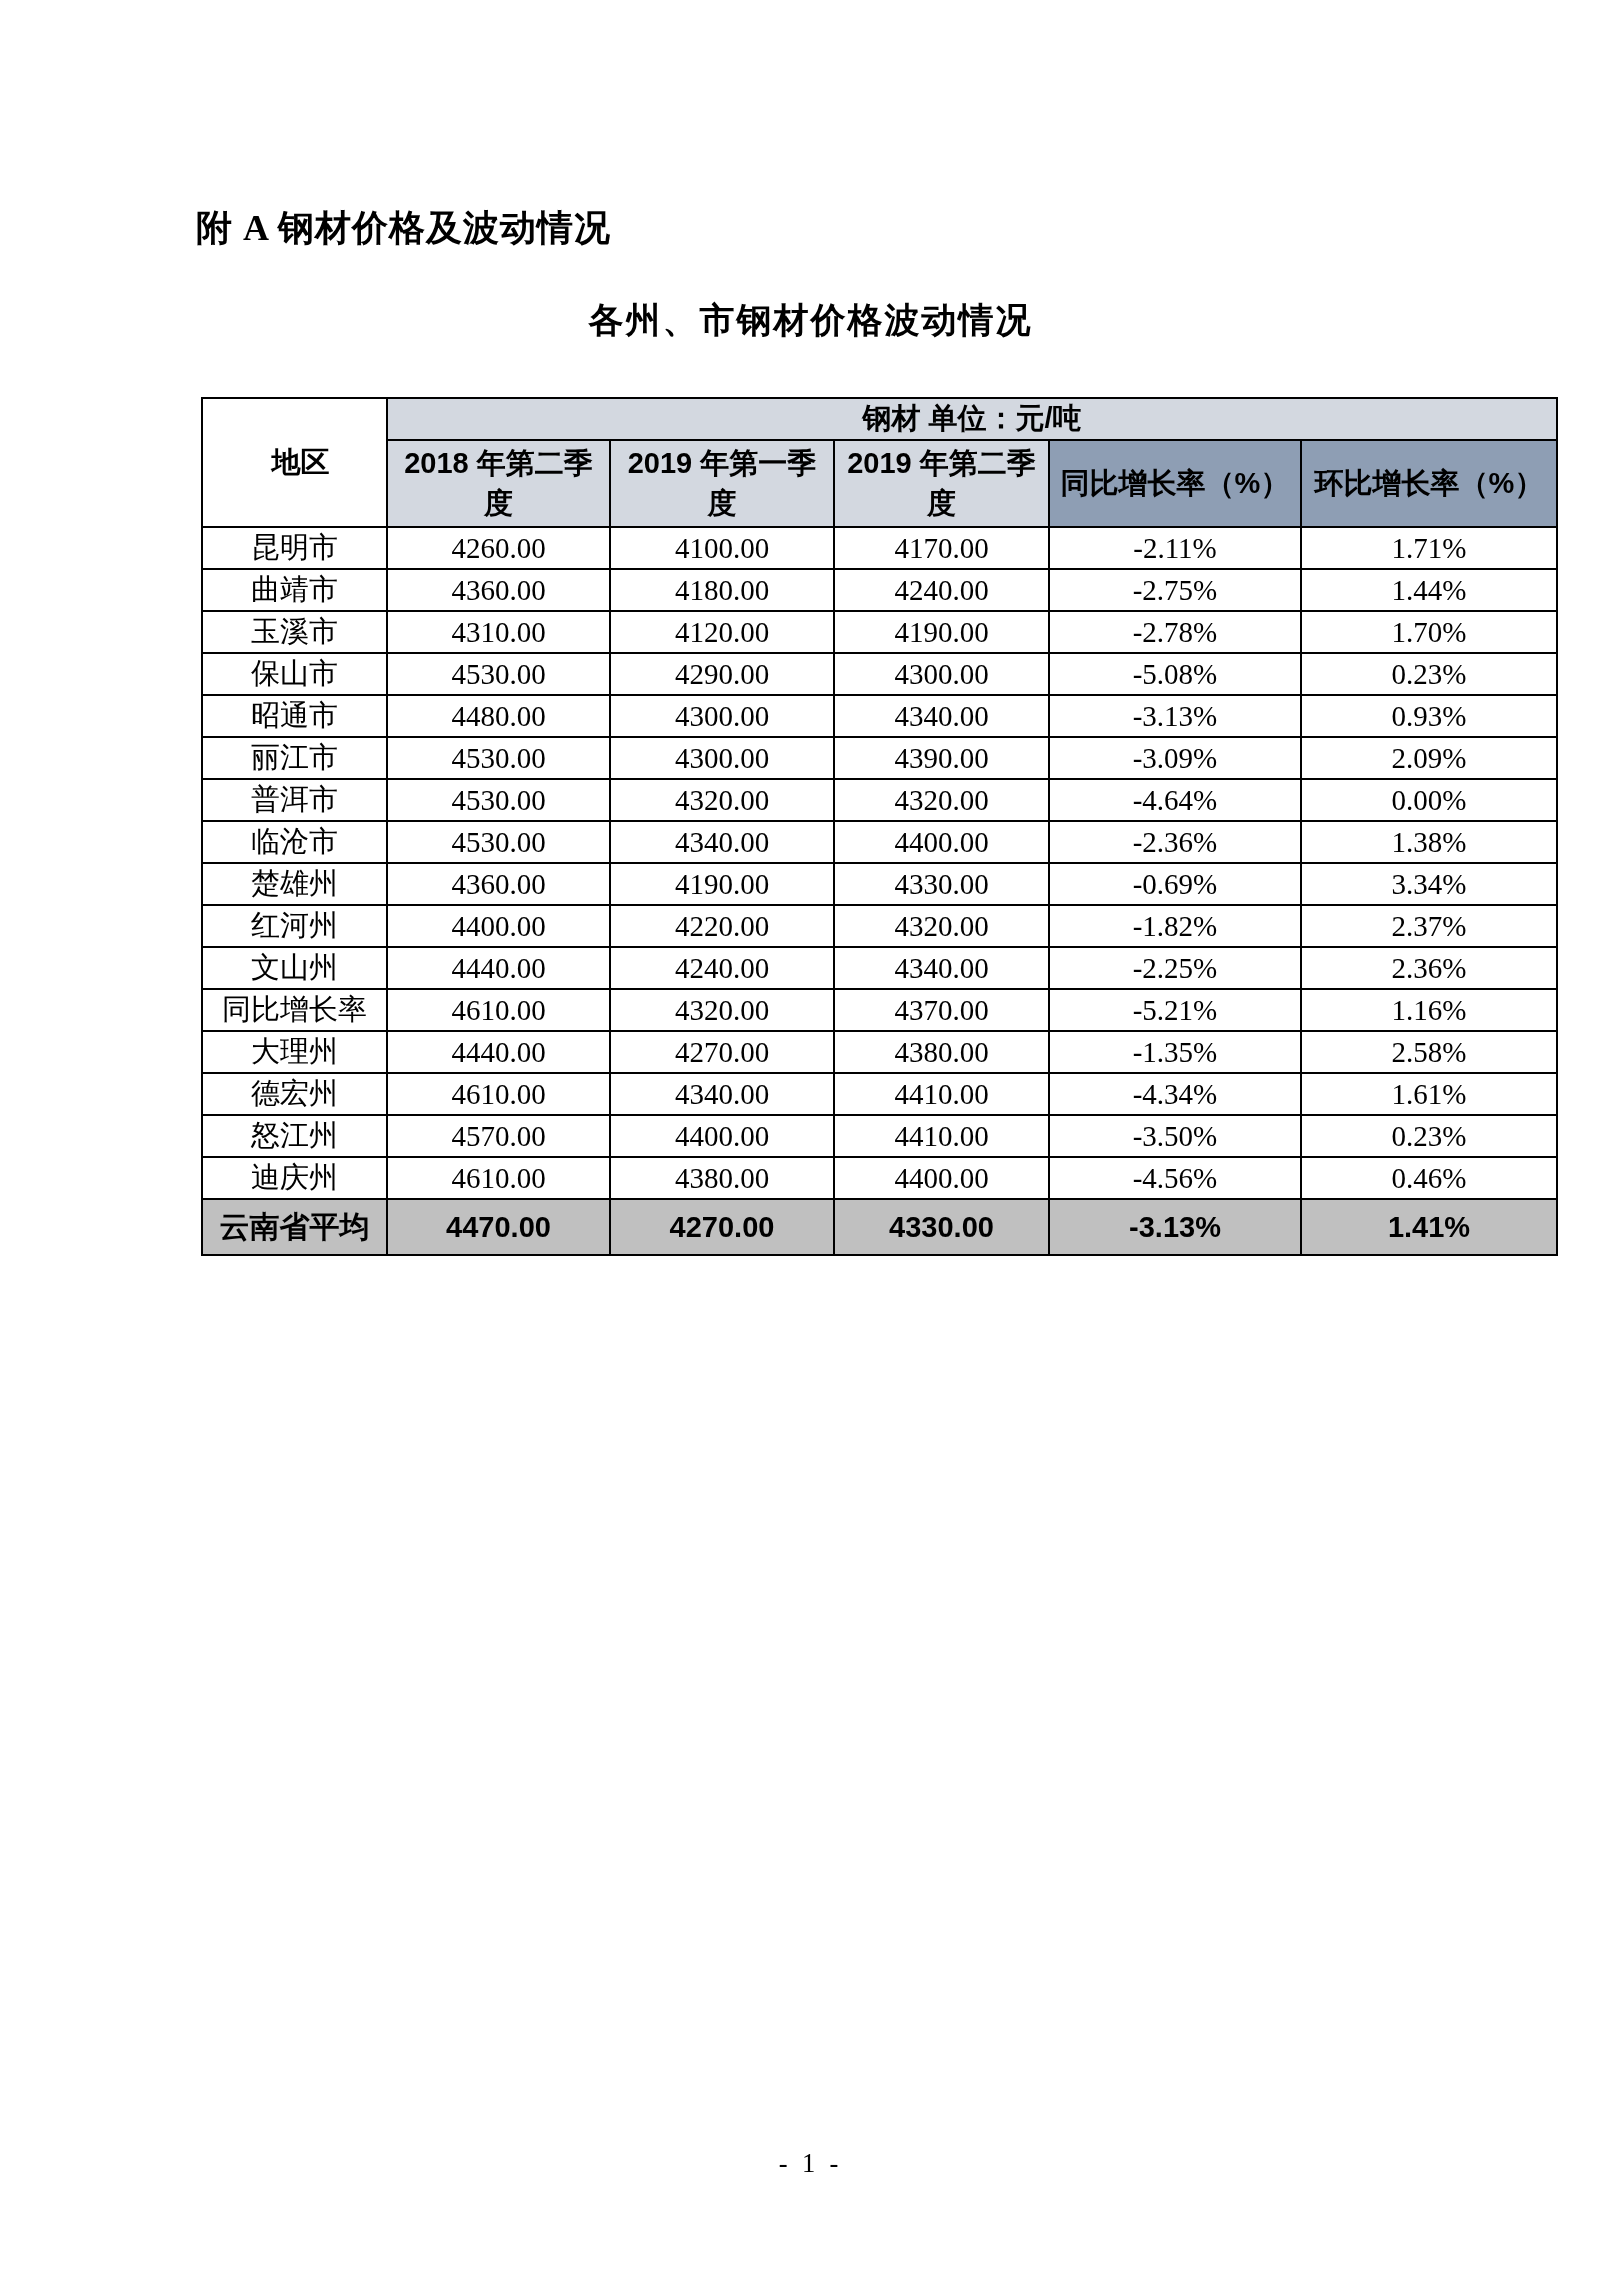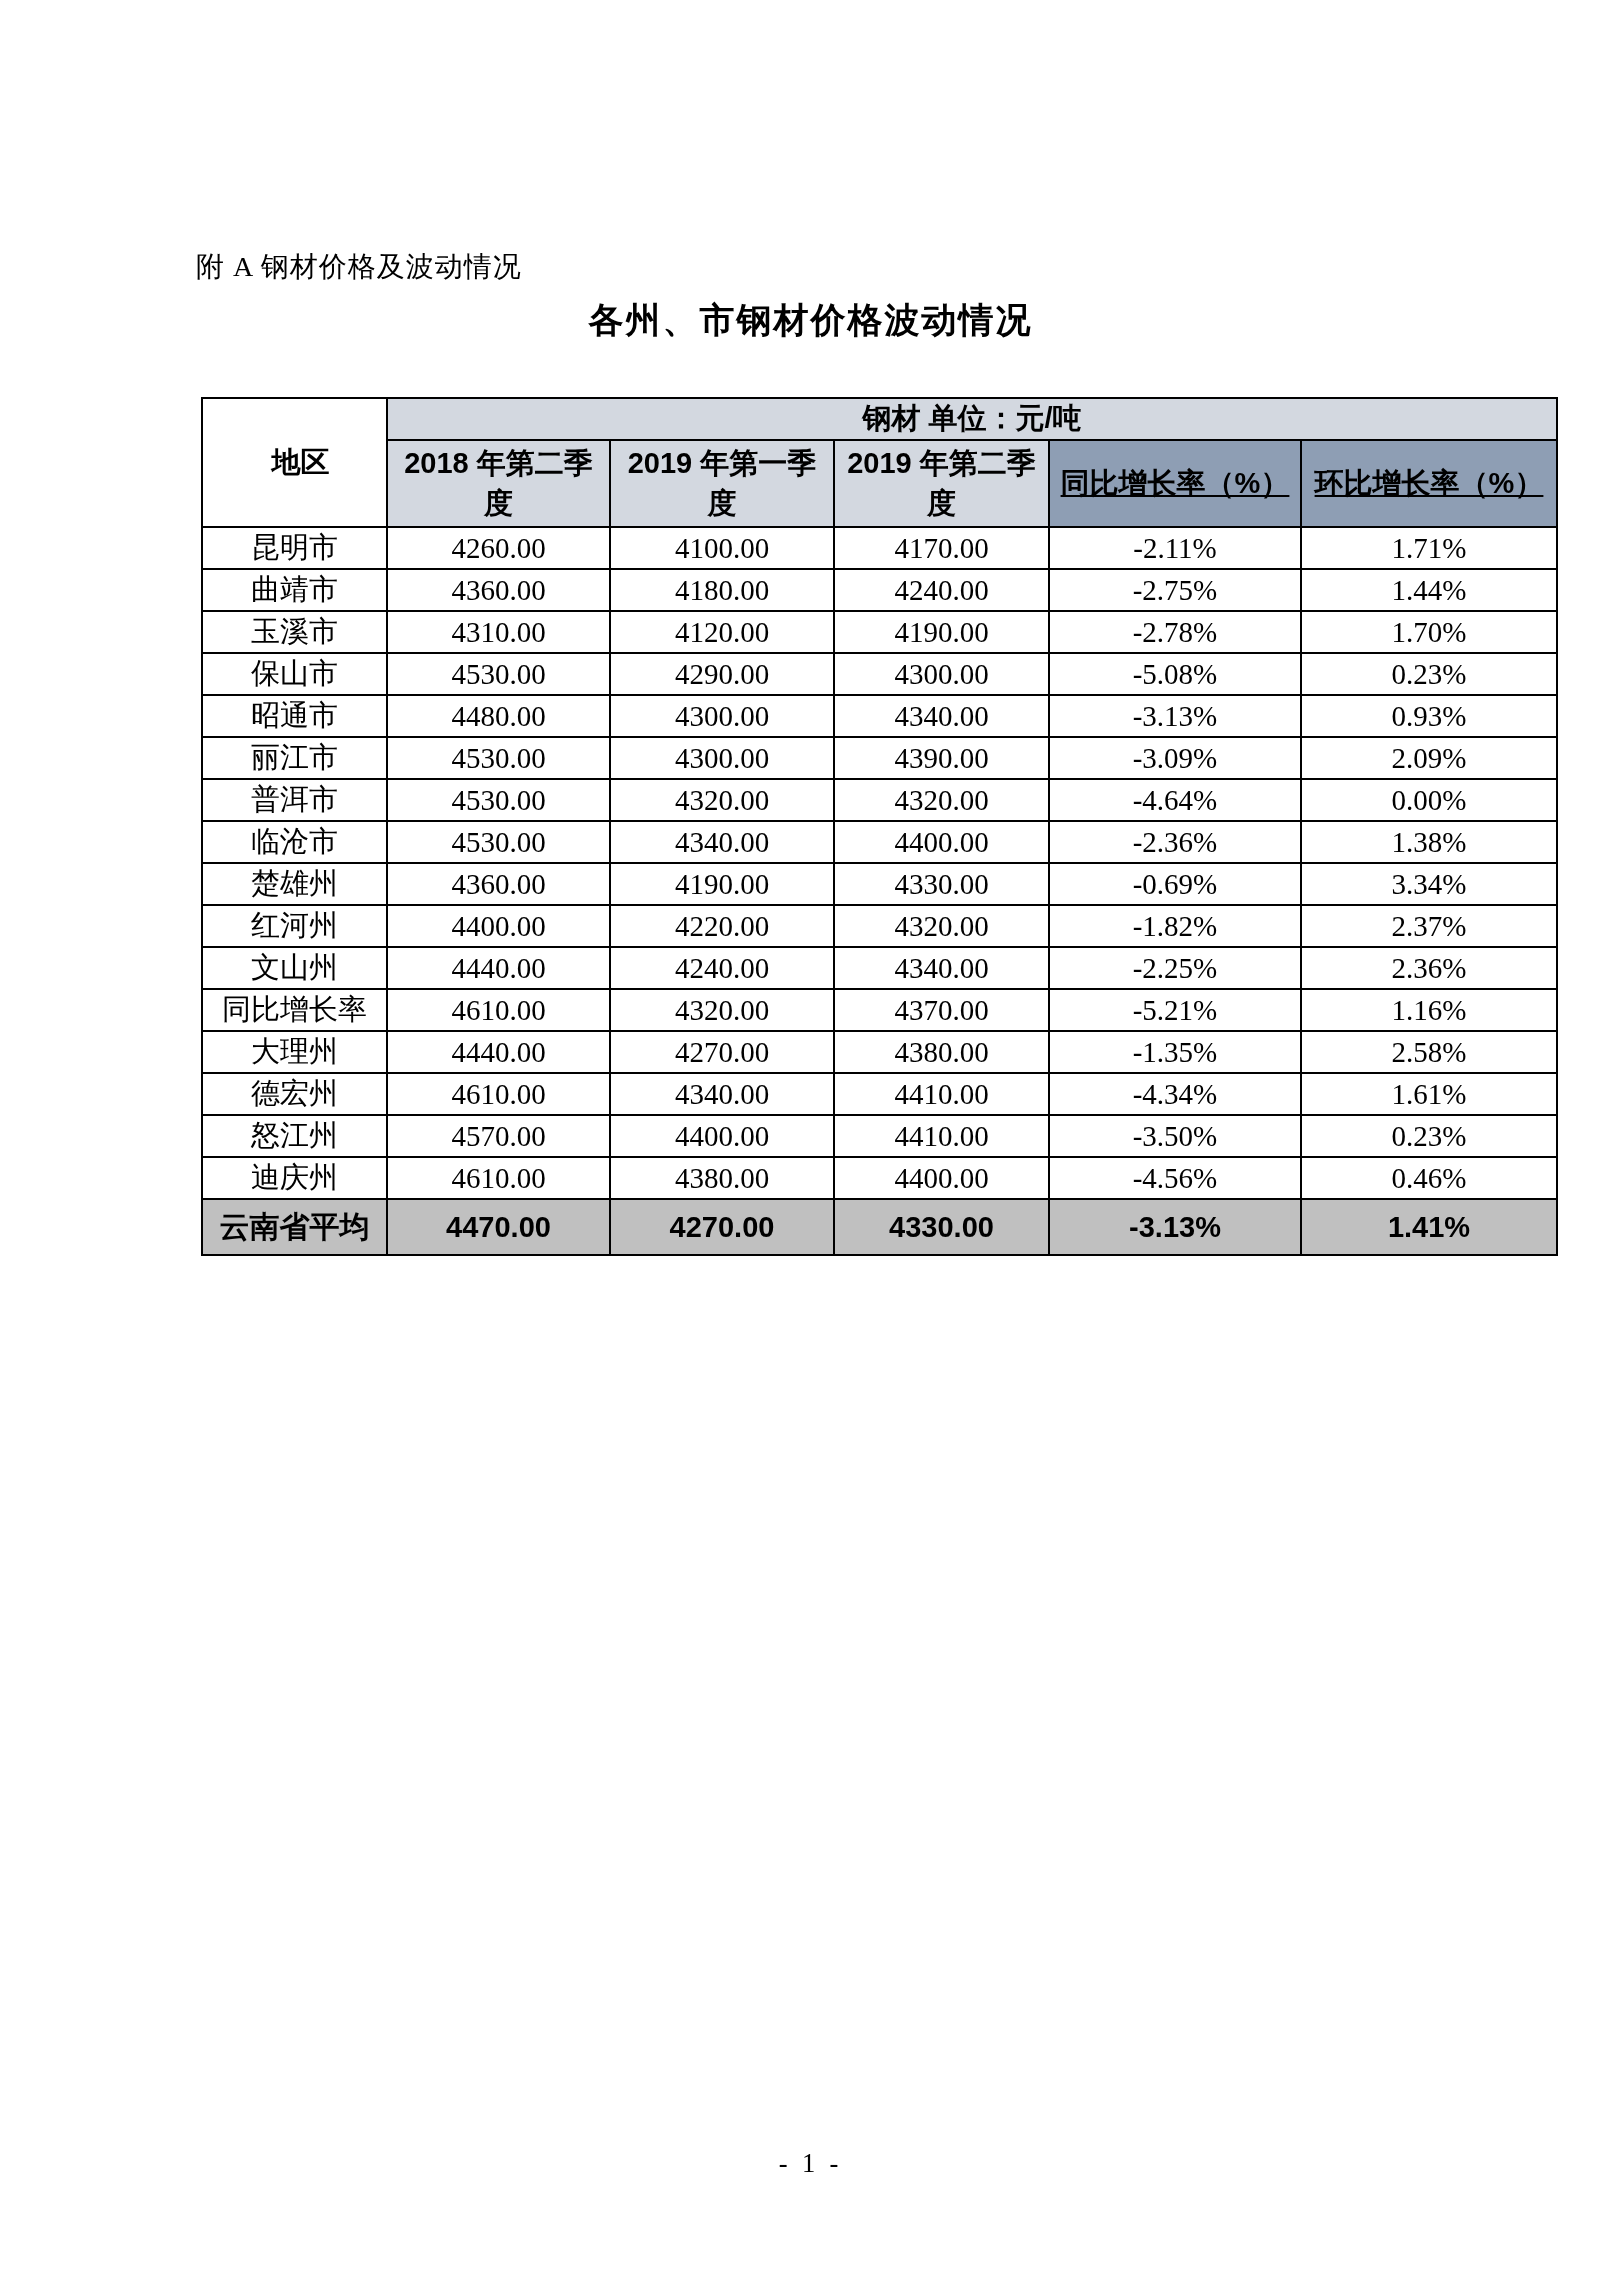--- a/index.html
+++ b/index.html
@@ -10,25 +10,24 @@
     background: #ffffff;
     position: relative;
     font-family: "Liberation Serif", "DejaVu Serif", serif;
     color: #000;
     margin: 0 auto;
   }
   .doc-title {
     position: absolute;
     left: 196px;
     top: 204px;
-    font-size: 28px;
-    font-weight: normal;
+    font-size: 36px;
+    font-weight: bold;
     letter-spacing: 1px;
     white-space: nowrap;
-    margin-top: 44px;
   }
   .doc-subtitle {
     position: absolute;
     left: 0;
     top: 297px;
     width: 100%;
     text-align: center;
     font-size: 35px;
     font-weight: bold;
     letter-spacing: 2px;
@@ -72,21 +71,20 @@
   }
   th.quarter-header {
     height: 87px;
     background: var(--header-light, #d3d8e0);
     white-space: pre-line;
     line-height: 1.35;
   }
   th.growth-header {
     height: 87px;
     background: var(--header-dark, #8e9eb4);
-    text-decoration: underline;
   }
   .price-table tbody td {
     height: 42px;
     font-size: 29px;
     background: #ffffff;
   }
   .price-table tr.summary-row td {
     height: 56px;
     font-weight: bold;
     background: var(--summary-bg, #c0c0c0);

